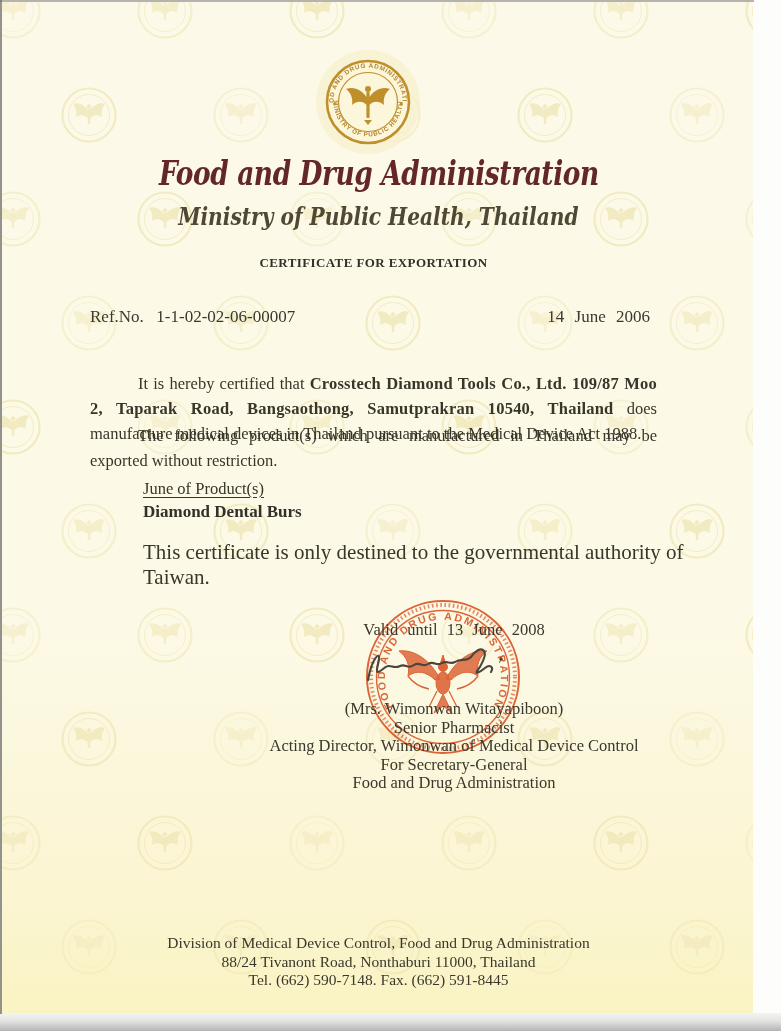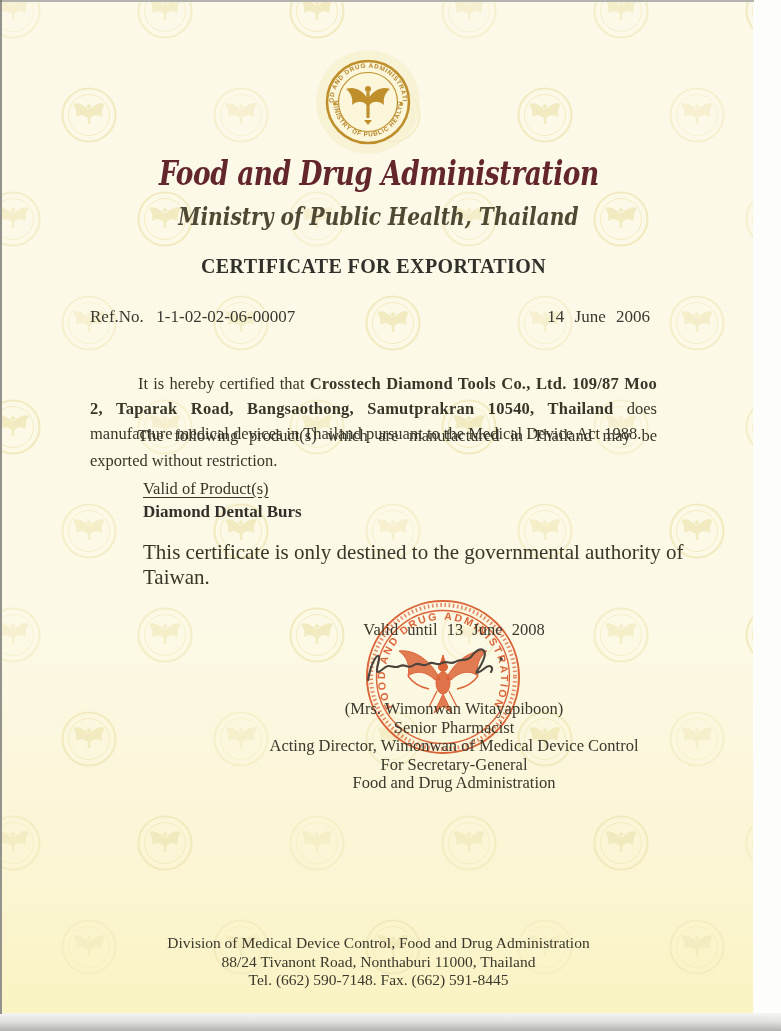--- a/index.html
+++ b/index.html
@@ -34,21 +34,21 @@
   .script-title .squeeze{display:inline-block;transform:scaleX(.8);}
   .script-sub{
     position:absolute;left:0;top:200px;width:753px;text-align:center;
     font-family:"DejaVu Serif", serif;font-style:italic;font-weight:bold;
     font-size:24px;color:#4f4933;
   }
   .script-sub .squeeze{display:inline-block;transform:scaleX(.84);}
 
   .doc-title{
     position:absolute;left:88px;top:253px;width:567px;text-align:center;
-    font-weight:bold;font-size:20px;letter-spacing:.4px;color:#31302a;
+    font-weight:bold;font-size:13px;letter-spacing:.4px;color:#31302a;
   }
   .ref-row{
     position:absolute;left:88px;top:305px;width:560px;
     display:flex;justify-content:space-between;font-size:17px;color:#3a382f;
   }
   .ref-row .date{word-spacing:6px;}
   .ref-row .refno{word-spacing:2px;}
 
   .para{
     position:absolute;left:88px;width:567px;font-size:16.5px;line-height:25px;
@@ -533,21 +533,21 @@
       <span class="refno">
         <span>Ref.No.</span>&nbsp;&nbsp;<span>1-1-02-02-06-00007</span>
       </span>
       <span class="date">14 June 2006</span>
     </div>
 
     <p class="para" id="para1"><span>It is hereby certified that </span><b>Crosstech Diamond Tools Co., Ltd. 109/87 Moo 2, Taparak Road, Bangsaothong, Samutprakran 10540, Thailand</b><span> does manufacture medical devices in Thailand pursuant to the Medical Device Act 1988.</span></p>
 
     <p class="para" id="para2">The following product(s) which are manufactured in Thailand may be exported without restriction.</p>
 
-    <div class="product-label">Valid of Product(s)</div>
+    <div class="product-label">June of Product(s)</div>
     <div class="product-name">Diamond Dental Burs</div>
     <div class="destination">This certificate is only destined to the governmental authority of Taiwan.</div>
 
     <div class="sign-block">
       <div class="valid-line">Valid until 13 June 2008</div>
       <div class="sign-lines">
         <div>(Mrs. Wimonwan Witayapiboon)</div>
         <div>Senior Pharmacist</div>
         <div>Acting Director, Wimonwan of Medical Device Control</div>
         <div>For Secretary-General</div>

